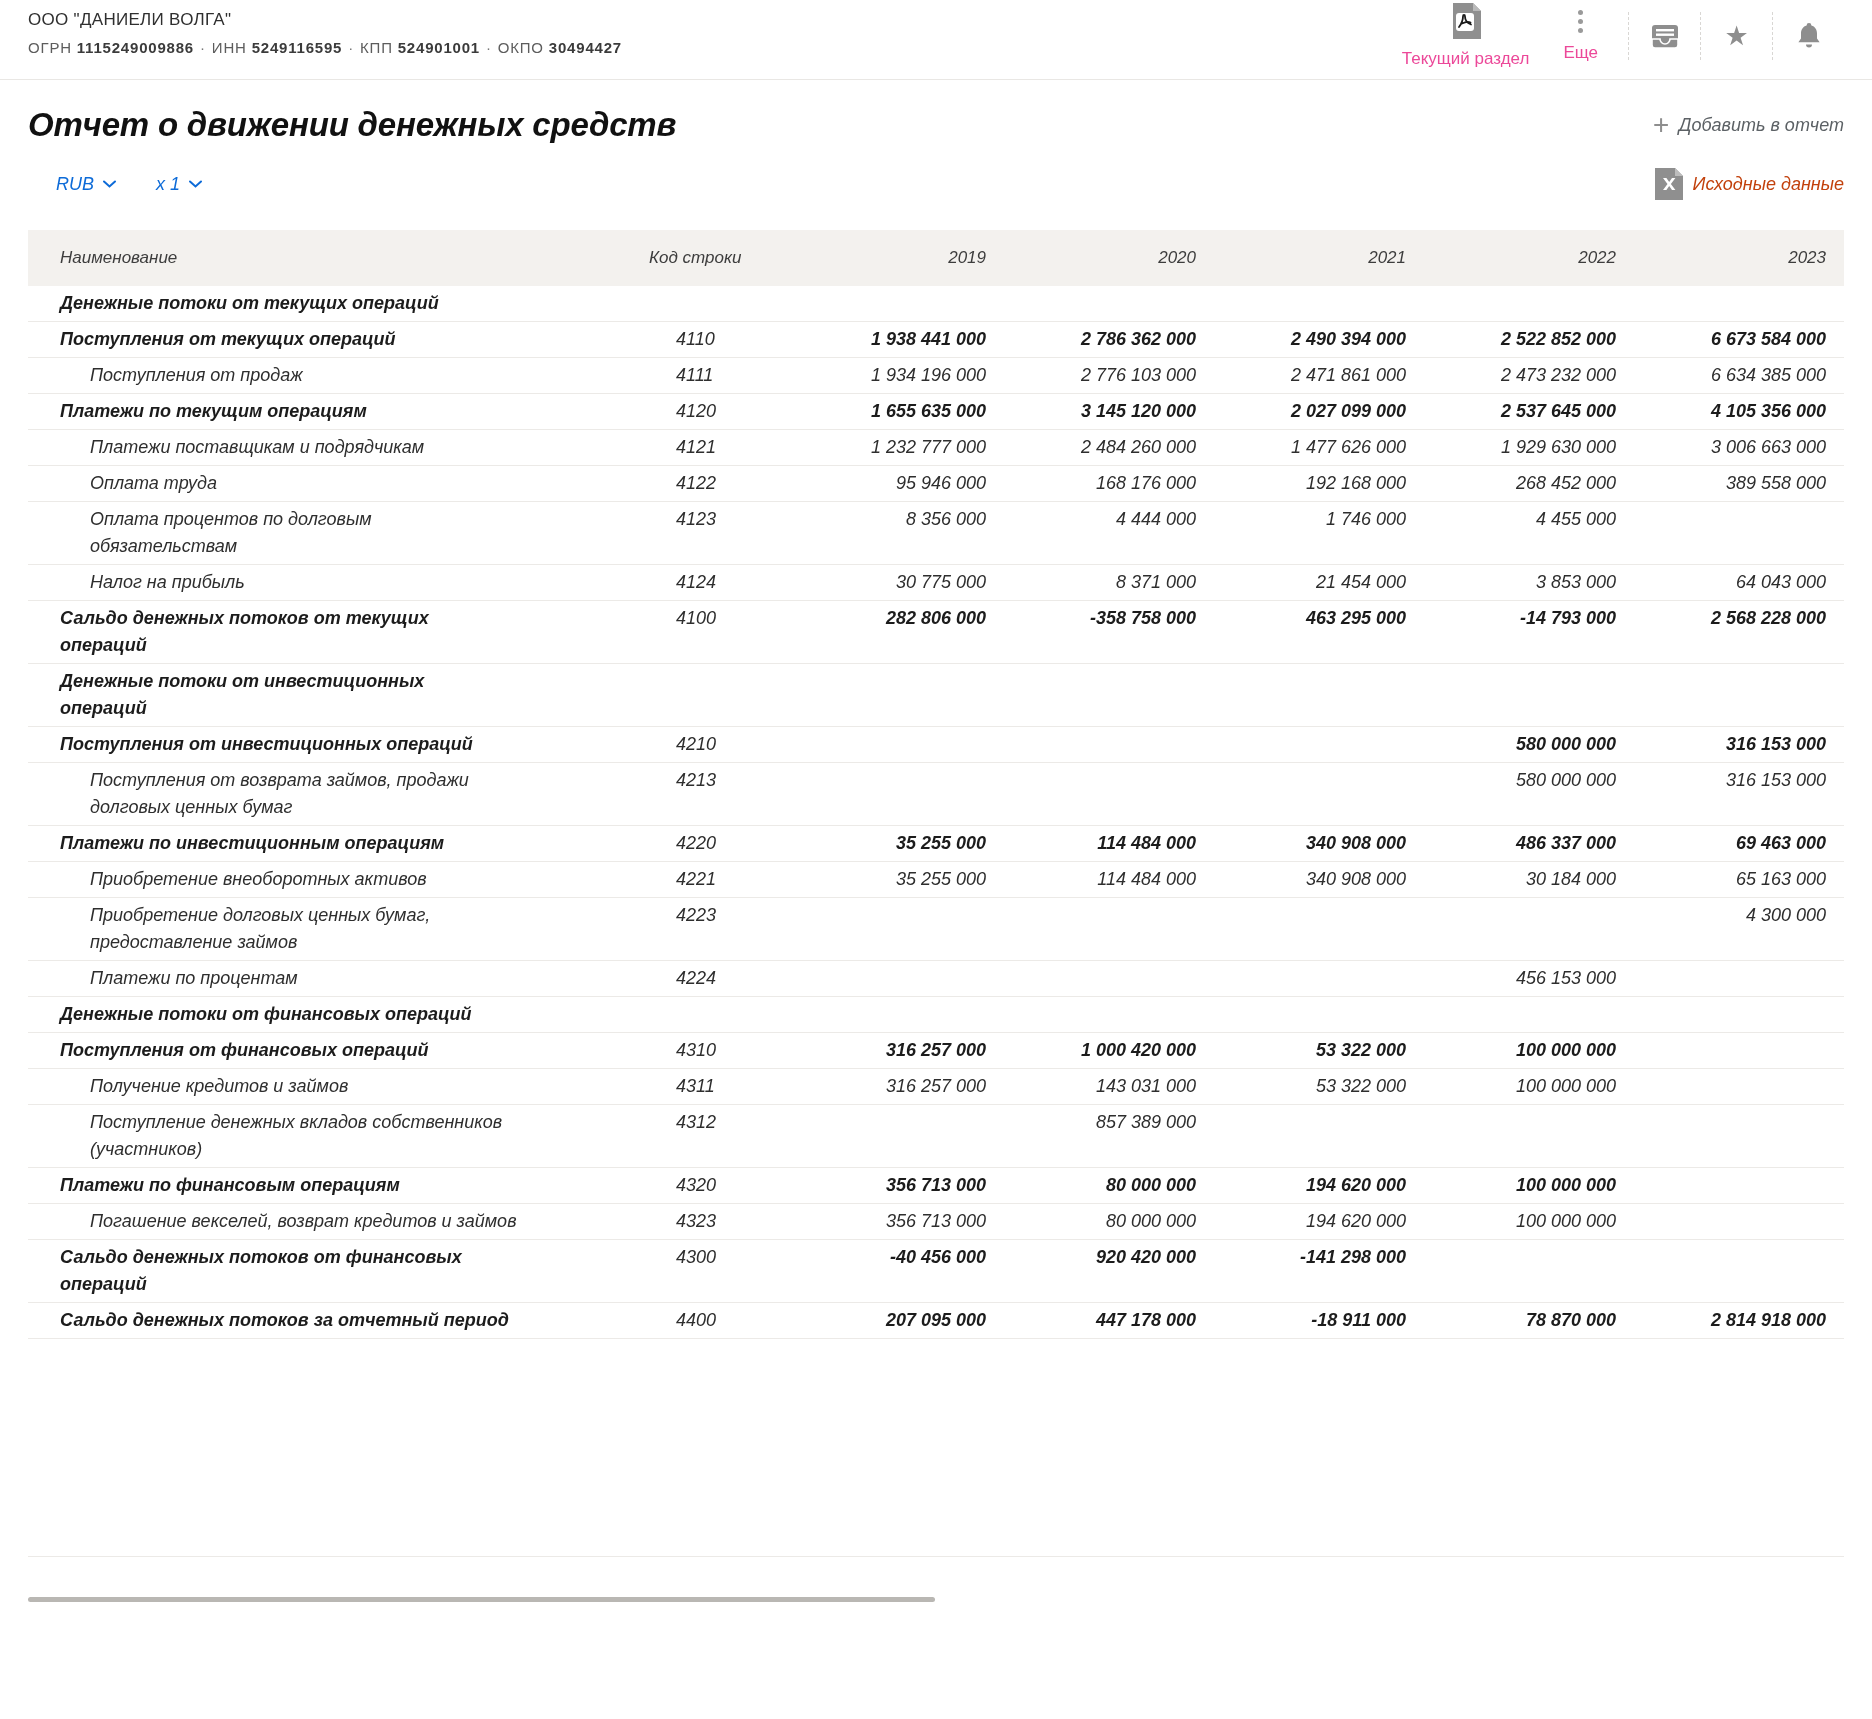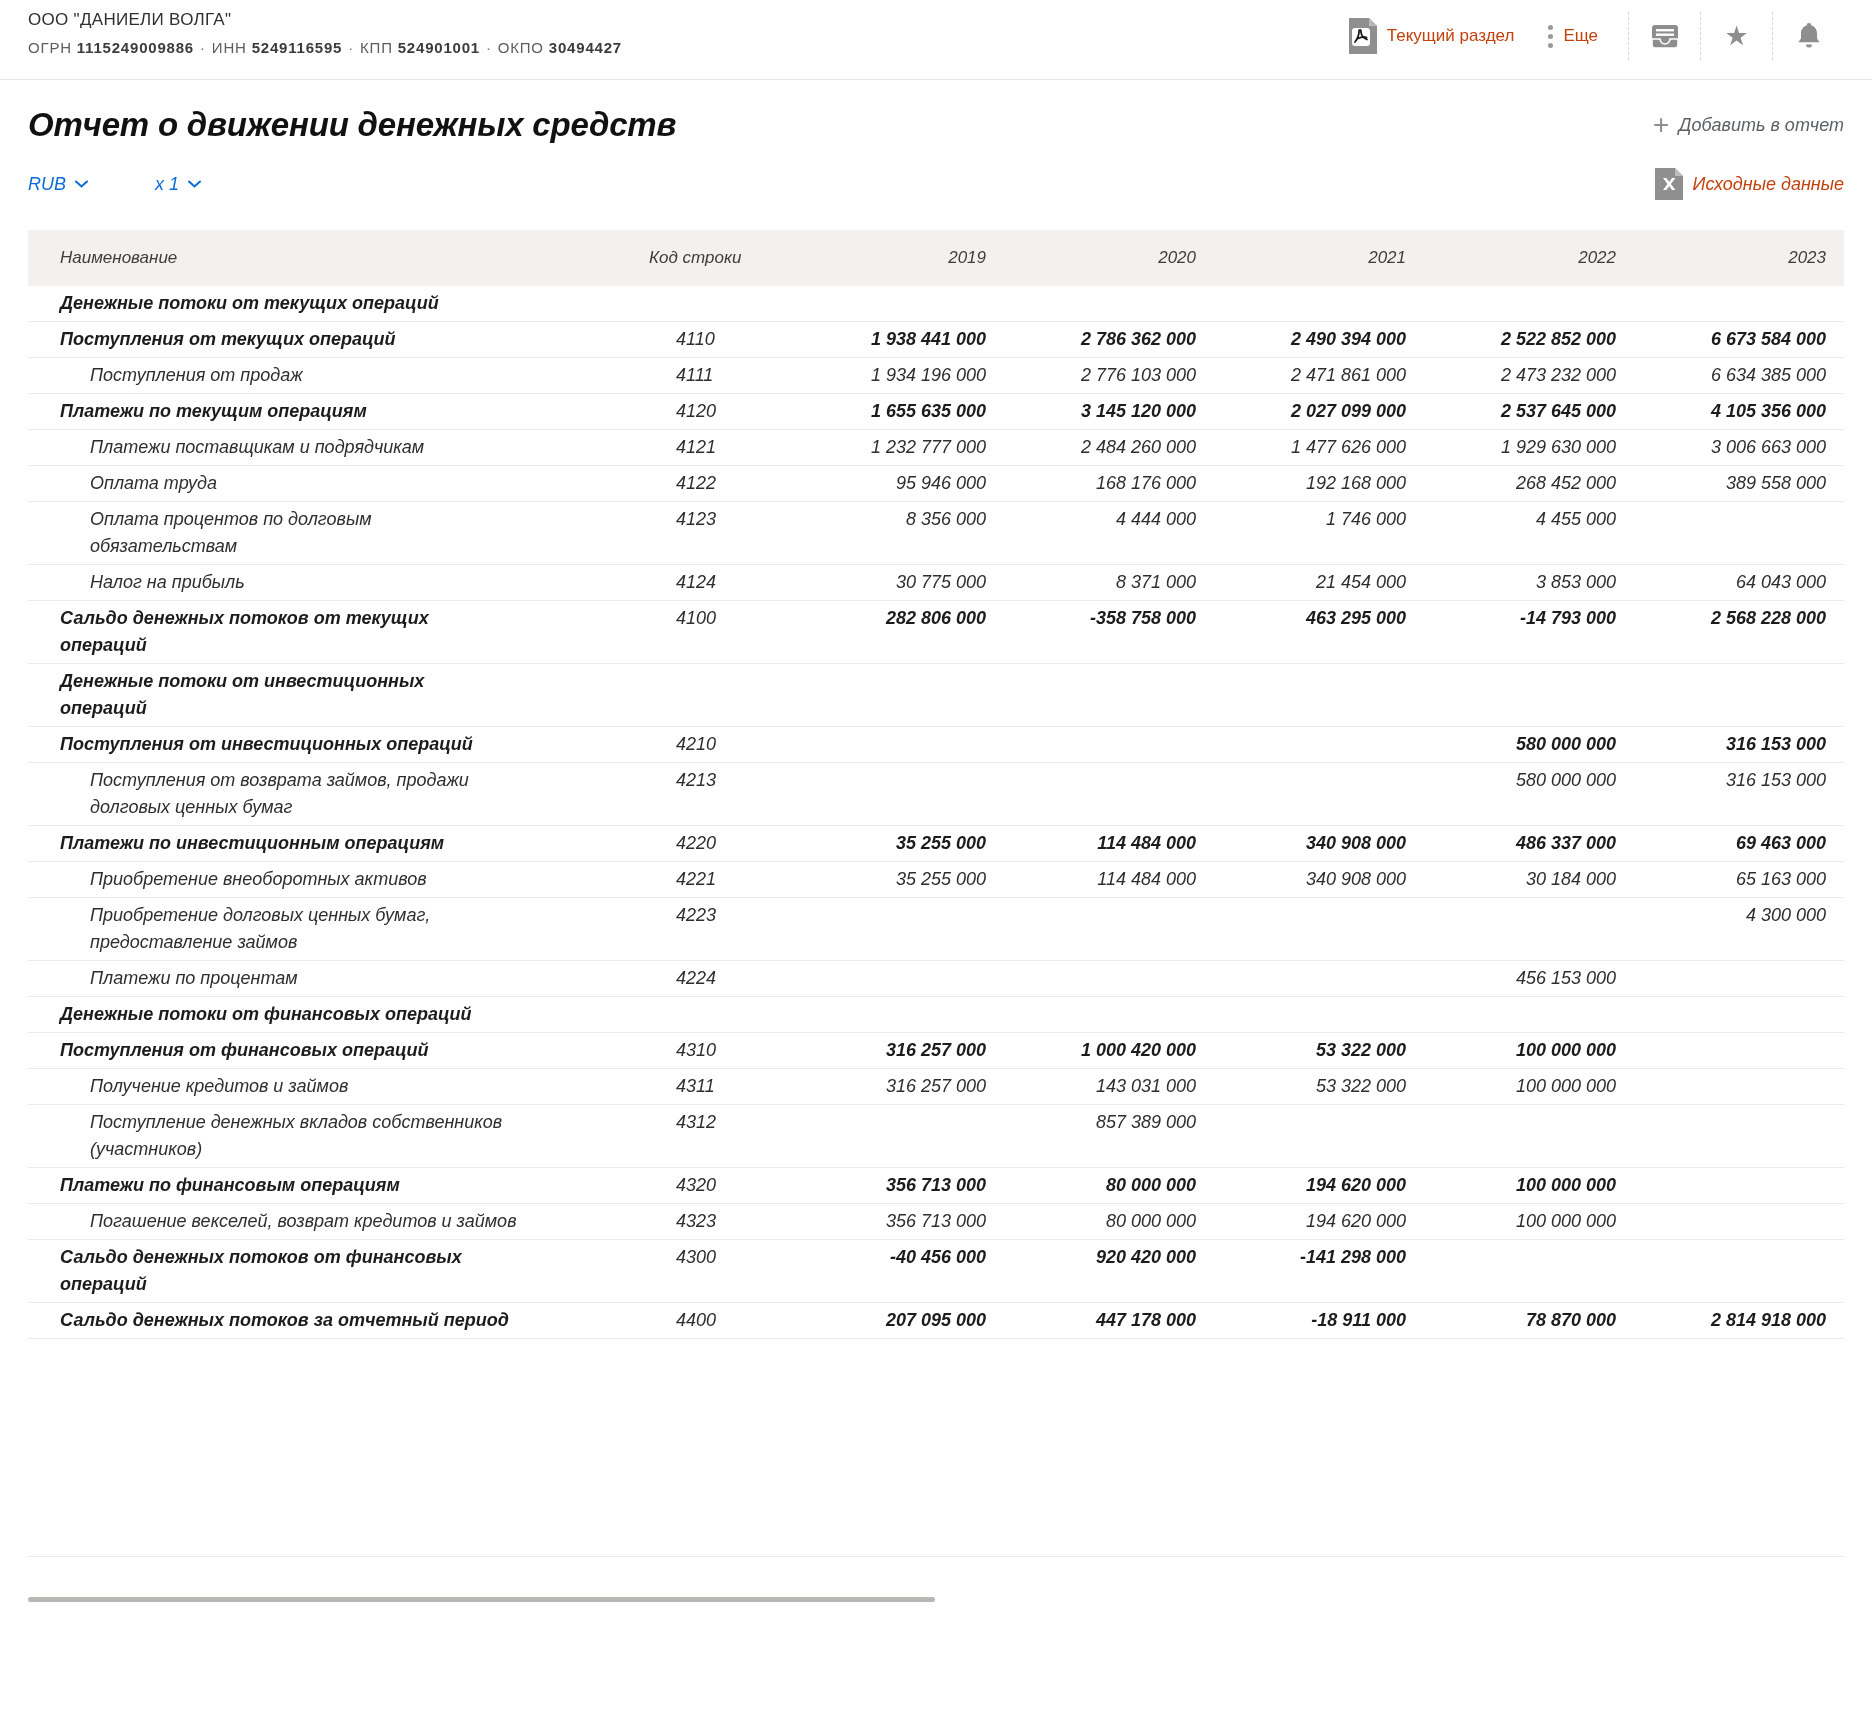--- a/index.html
+++ b/index.html
@@ -18,40 +18,40 @@
     border-bottom:1px solid #e9e7e4;
   }
   .company-name { font-size:17px; color:#2f2f2f; letter-spacing:.3px; }
   .company-codes { margin-top:9px; font-size:15px; color:#5d5d5d; letter-spacing:.8px; }
   .company-codes b { color:#3b3b3b; font-weight:700; }
   .dotsep { margin:0 6px; color:#777; }
 
   .top-actions { display:flex; align-items:center; height:52px; }
   .action-link {
     display:flex; align-items:center; gap:10px;
-    color:#c2410c; font-size:17px; cursor:pointer; white-space:nowrap;
+    color:#ec4899; font-size:17px; cursor:pointer; white-space:nowrap;flex-direction:column;
   }
   .more-link { margin-left:34px; }
   .iconbtns { display:flex; align-items:center; margin-left:30px; }
   .iconbtn {
     width:72px; height:48px; display:flex; align-items:center; justify-content:center;
     border-left:1px dashed #d9d7d4; cursor:pointer;
   }
   .dots { display:inline-flex; flex-direction:column; gap:4px; }
   .dots i { width:5px; height:5px; border-radius:50%; background:#9a9a9a; }
   .star-glyph { font-size:27px; color:#8e8e8e; line-height:1; }
 
   
   .title-row { display:flex; justify-content:space-between; align-items:center; margin-top:26px; }
   h1 { margin:0; font-size:33px; font-weight:700; color:#111; letter-spacing:-.2px; }
   .add-report { display:flex; align-items:center; gap:10px; color:#5c6165; font-size:18px; cursor:pointer; }
   .plus-glyph { font-size:28px; color:#8e8e8e; line-height:20px; font-weight:400; }
 
   .controls-row { display:flex; justify-content:space-between; align-items:center; margin-top:24px; }
-  .selectors { display:flex; gap:67px; }
+  .selectors { display:flex; gap:40px;margin-left:28px; }
   .blue-select { display:flex; align-items:center; gap:9px; color:#0d6bd8; font-size:18px; cursor:pointer; }
   .source-data { display:flex; align-items:center; gap:10px; color:#c2410c; font-size:18px; cursor:pointer; }
 
   
   table { border-collapse:collapse; table-layout:fixed; width:1816px; margin-top:30px; }
   col.w-name { width:610px; } col.w-code { width:156px; } col.w-year { width:210px; }
   thead th {
     background:#f3f1ee; height:56px; font-weight:400; font-size:17px; color:#3d3d3d;
   }
   th.h-name { text-align:left; padding-left:32px; }

